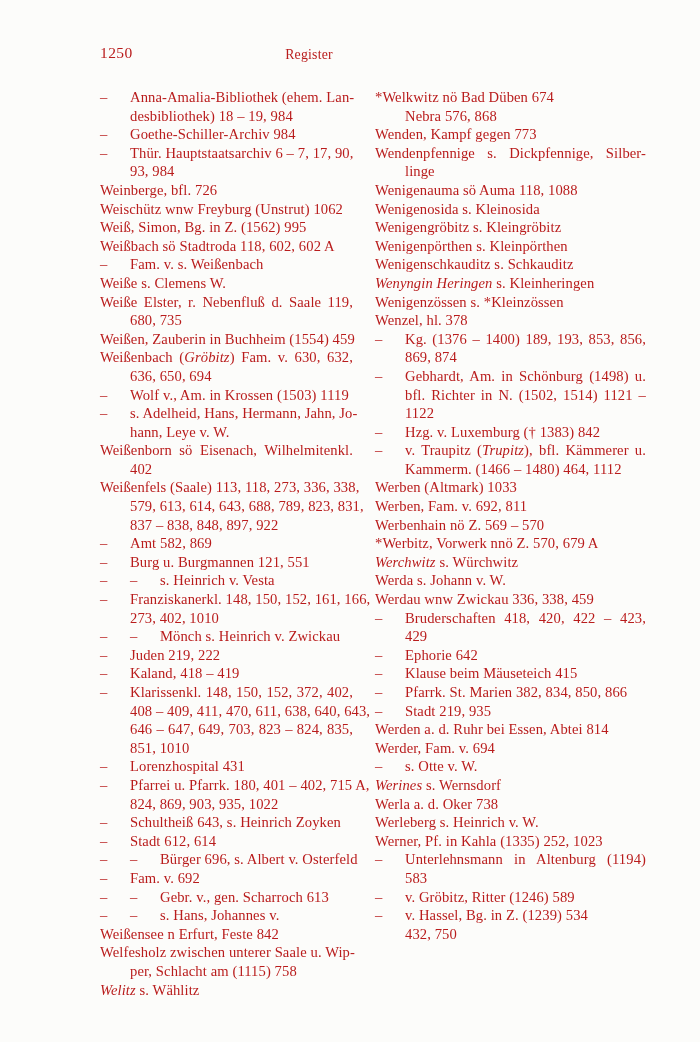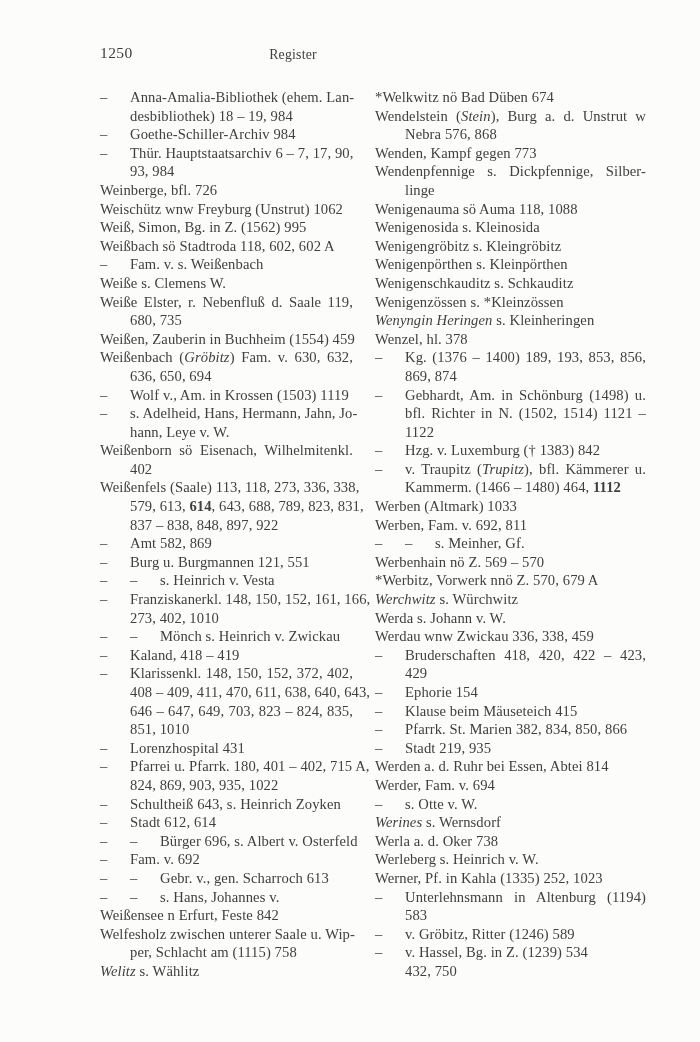--- a/index.html
+++ b/index.html
@@ -11,43 +11,43 @@
   .page {
     position:relative; width:700px; height:1042px;
     color:#211e1b;
     overflow:hidden;
   }
   .pagenum {
     position:absolute; left:100px; top:44px;
     font-size:15.5px; letter-spacing:0.4px;
   }
   .runhead {
-    position:absolute; left:0; top:47px; width:586px;
+    position:absolute; left:16px; top:47px; width:586px;
     text-align:center; font-size:13.8px; letter-spacing:0.2px;
   }
   .cols {
     position:absolute; left:100px; top:88px;
     display:flex; gap:22px;
   }
   .col-left  { width:253px; }
   .col-right { width:271px; }
   .ln {
     font-size:14.6px; line-height:18.6px; height:18.6px;
     white-space:nowrap; letter-spacing:0.1px;
   }
   .ln.just { text-align:justify; text-align-last:justify; }
   .dash { display:inline-block; width:30px; }
   .pad1 { padding-left:30px; }
   .it { font-style:italic; }
-  .bd { font-weight:bold; }
+  .bd { font-weight:normal; }
 </style>
 </head>
 <body style="background: rgb(252, 252, 250);">
 
-<div class="page" style="color: #404040;">
+<div class="page" style="color: #b91c1c;">
   <div class="pagenum">1250</div>
   <div class="runhead">Register</div>
   <div class="cols">
     <div class="col col-left" id="col-left">
         <div class="ln just"><span class="dash">–</span><span>Anna-Amalia-Bibliothek (ehem. Lan-</span></div>
         <div class="ln pad1"><span>desbibliothek) 18 – 19, 984</span></div>
         <div class="ln"><span class="dash">–</span><span>Goethe-Schiller-Archiv 984</span></div>
         <div class="ln just"><span class="dash">–</span><span>Thür. Hauptstaatsarchiv 6 – 7, 17, 90,</span></div>
         <div class="ln pad1"><span>93, 984</span></div>
         <div class="ln"><span>Weinberge, bfl. 726</span></div>
@@ -68,20 +68,21 @@
         <div class="ln pad1"><span>402</span></div>
         <div class="ln just"><span>Weißenfels (Saale) 113, 118, 273, 336, 338,</span></div>
         <div class="ln just pad1"><span>579, 613, </span><span class="bd">614</span><span>, 643, 688, 789, 823, 831,</span></div>
         <div class="ln pad1"><span>837 – 838, 848, 897, 922</span></div>
         <div class="ln"><span class="dash">–</span><span>Amt 582, 869</span></div>
         <div class="ln"><span class="dash">–</span><span>Burg u. Burgmannen 121, 551</span></div>
         <div class="ln"><span class="dash">–</span><span class="dash">–</span><span>s. Heinrich v. Vesta</span></div>
         <div class="ln just"><span class="dash">–</span><span>Franziskanerkl. 148, 150, 152, 161, 166,</span></div>
         <div class="ln pad1"><span>273, 402, 1010</span></div>
         <div class="ln"><span class="dash">–</span><span class="dash">–</span><span>Mönch s. Heinrich v. Zwickau</span></div>
+        <div class="ln"><span class="dash">–</span><span>Juden 219, 222</span></div>
         <div class="ln"><span class="dash">–</span><span>Kaland, 418 – 419</span></div>
         <div class="ln just"><span class="dash">–</span><span>Klarissenkl. 148, 150, 152, 372, 402,</span></div>
         <div class="ln just pad1"><span>408 – 409, 411, 470, 611, 638, 640, 643,</span></div>
         <div class="ln just pad1"><span>646 – 647, 649, 703, 823 – 824, 835,</span></div>
         <div class="ln pad1"><span>851, 1010</span></div>
         <div class="ln"><span class="dash">–</span><span>Lorenzhospital 431</span></div>
         <div class="ln just"><span class="dash">–</span><span>Pfarrei u. Pfarrk. 180, 401 – 402, 715 A,</span></div>
         <div class="ln pad1"><span>824, 869, 903, 935, 1022</span></div>
         <div class="ln"><span class="dash">–</span><span>Schultheiß 643, s. Heinrich Zoyken</span></div>
         <div class="ln"><span class="dash">–</span><span>Stadt 612, 614</span></div>
@@ -89,52 +90,50 @@
         <div class="ln"><span class="dash">–</span><span>Fam. v. 692</span></div>
         <div class="ln"><span class="dash">–</span><span class="dash">–</span><span>Gebr. v., gen. Scharroch 613</span></div>
         <div class="ln"><span class="dash">–</span><span class="dash">–</span><span>s. Hans, Johannes v.</span></div>
         <div class="ln"><span>Weißensee n Erfurt, Feste 842</span></div>
         <div class="ln just"><span>Welfesholz zwischen unterer Saale u. Wip-</span></div>
         <div class="ln pad1"><span>per, Schlacht am (1115) 758</span></div>
         <div class="ln"><span class="it">Welitz</span><span> s. Wählitz</span></div>
       </div>
     <div class="col col-right" id="col-right">
         <div class="ln"><span>*Welkwitz nö Bad Düben 674</span></div>
-        <div class="ln just"><span>Wendelstein (</span><span class="it">Stein</span><span>), Burg a. d. Unstrut w</span></div>
         <div class="ln pad1"><span>Nebra 576, 868</span></div>
         <div class="ln"><span>Wenden, Kampf gegen 773</span></div>
         <div class="ln just"><span>Wendenpfennige s. Dickpfennige, Silber-</span></div>
         <div class="ln pad1"><span>linge</span></div>
         <div class="ln"><span>Wenigenauma sö Auma 118, 1088</span></div>
         <div class="ln"><span>Wenigenosida s. Kleinosida</span></div>
         <div class="ln"><span>Wenigengröbitz s. Kleingröbitz</span></div>
         <div class="ln"><span>Wenigenpörthen s. Kleinpörthen</span></div>
         <div class="ln"><span>Wenigenschkauditz s. Schkauditz</span></div>
+        <div class="ln"><span class="it">Wenyngin Heringen</span><span> s. Kleinheringen</span></div>
         <div class="ln"><span>Wenigenzössen s. *Kleinzössen</span></div>
-        <div class="ln"><span class="it">Wenyngin Heringen</span><span> s. Kleinheringen</span></div>
         <div class="ln"><span>Wenzel, hl. 378</span></div>
         <div class="ln just"><span class="dash">–</span><span>Kg. (1376 – 1400) 189, 193, 853, 856,</span></div>
         <div class="ln pad1"><span>869, 874</span></div>
         <div class="ln just"><span class="dash">–</span><span>Gebhardt, Am. in Schönburg (1498) u.</span></div>
         <div class="ln just pad1"><span>bfl. Richter in N. (1502, 1514) 1121 –</span></div>
         <div class="ln pad1"><span>1122</span></div>
         <div class="ln"><span class="dash">–</span><span>Hzg. v. Luxemburg († 1383) 842</span></div>
         <div class="ln just"><span class="dash">–</span><span>v. Traupitz (</span><span class="it">Trupitz</span><span>), bfl. Kämmerer u.</span></div>
         <div class="ln pad1"><span>Kammerm. (1466 – 1480) 464, </span><span class="bd">1112</span></div>
         <div class="ln"><span>Werben (Altmark) 1033</span></div>
         <div class="ln"><span>Werben, Fam. v. 692, 811</span></div>
-        <div class="ln"><span class="dash">–</span><span class="dash">–</span><span>s. Meinher, Gf.</span></div>
         <div class="ln"><span>Werbenhain nö Z. 569 – 570</span></div>
         <div class="ln"><span>*Werbitz, Vorwerk nnö Z. 570, 679 A</span></div>
         <div class="ln"><span class="it">Werchwitz</span><span> s. Würchwitz</span></div>
         <div class="ln"><span>Werda s. Johann v. W.</span></div>
         <div class="ln"><span>Werdau wnw Zwickau 336, 338, 459</span></div>
         <div class="ln just"><span class="dash">–</span><span>Bruderschaften 418, 420, 422 – 423,</span></div>
         <div class="ln pad1"><span>429</span></div>
-        <div class="ln"><span class="dash">–</span><span>Ephorie 154</span></div>
+        <div class="ln"><span class="dash">–</span><span>Ephorie 642</span></div>
         <div class="ln"><span class="dash">–</span><span>Klause beim Mäuseteich 415</span></div>
         <div class="ln"><span class="dash">–</span><span>Pfarrk. St. Marien 382, 834, 850, 866</span></div>
         <div class="ln"><span class="dash">–</span><span>Stadt 219, 935</span></div>
         <div class="ln"><span>Werden a. d. Ruhr bei Essen, Abtei 814</span></div>
         <div class="ln"><span>Werder, Fam. v. 694</span></div>
         <div class="ln"><span class="dash">–</span><span>s. Otte v. W.</span></div>
         <div class="ln"><span class="it">Werines</span><span> s. Wernsdorf</span></div>
         <div class="ln"><span>Werla a. d. Oker 738</span></div>
         <div class="ln"><span>Werleberg s. Heinrich v. W.</span></div>
         <div class="ln"><span>Werner, Pf. in Kahla (1335) 252, 1023</span></div>

